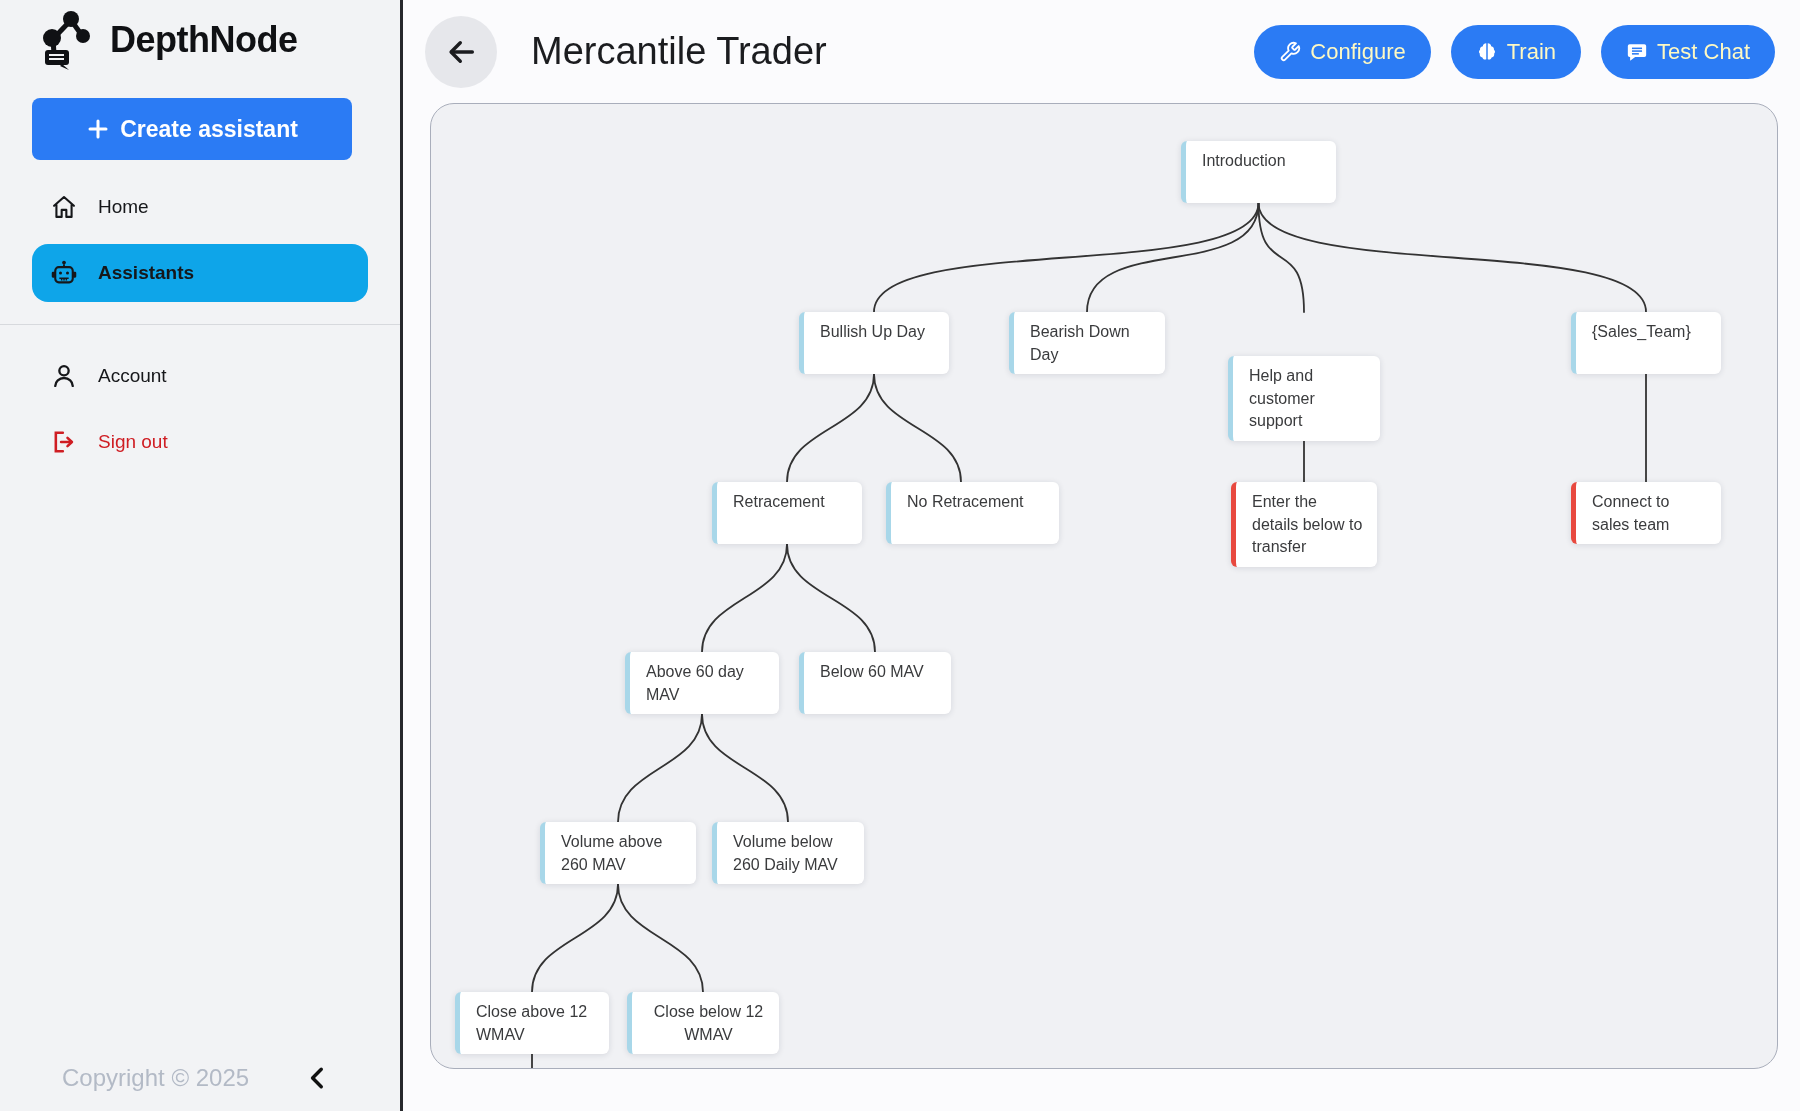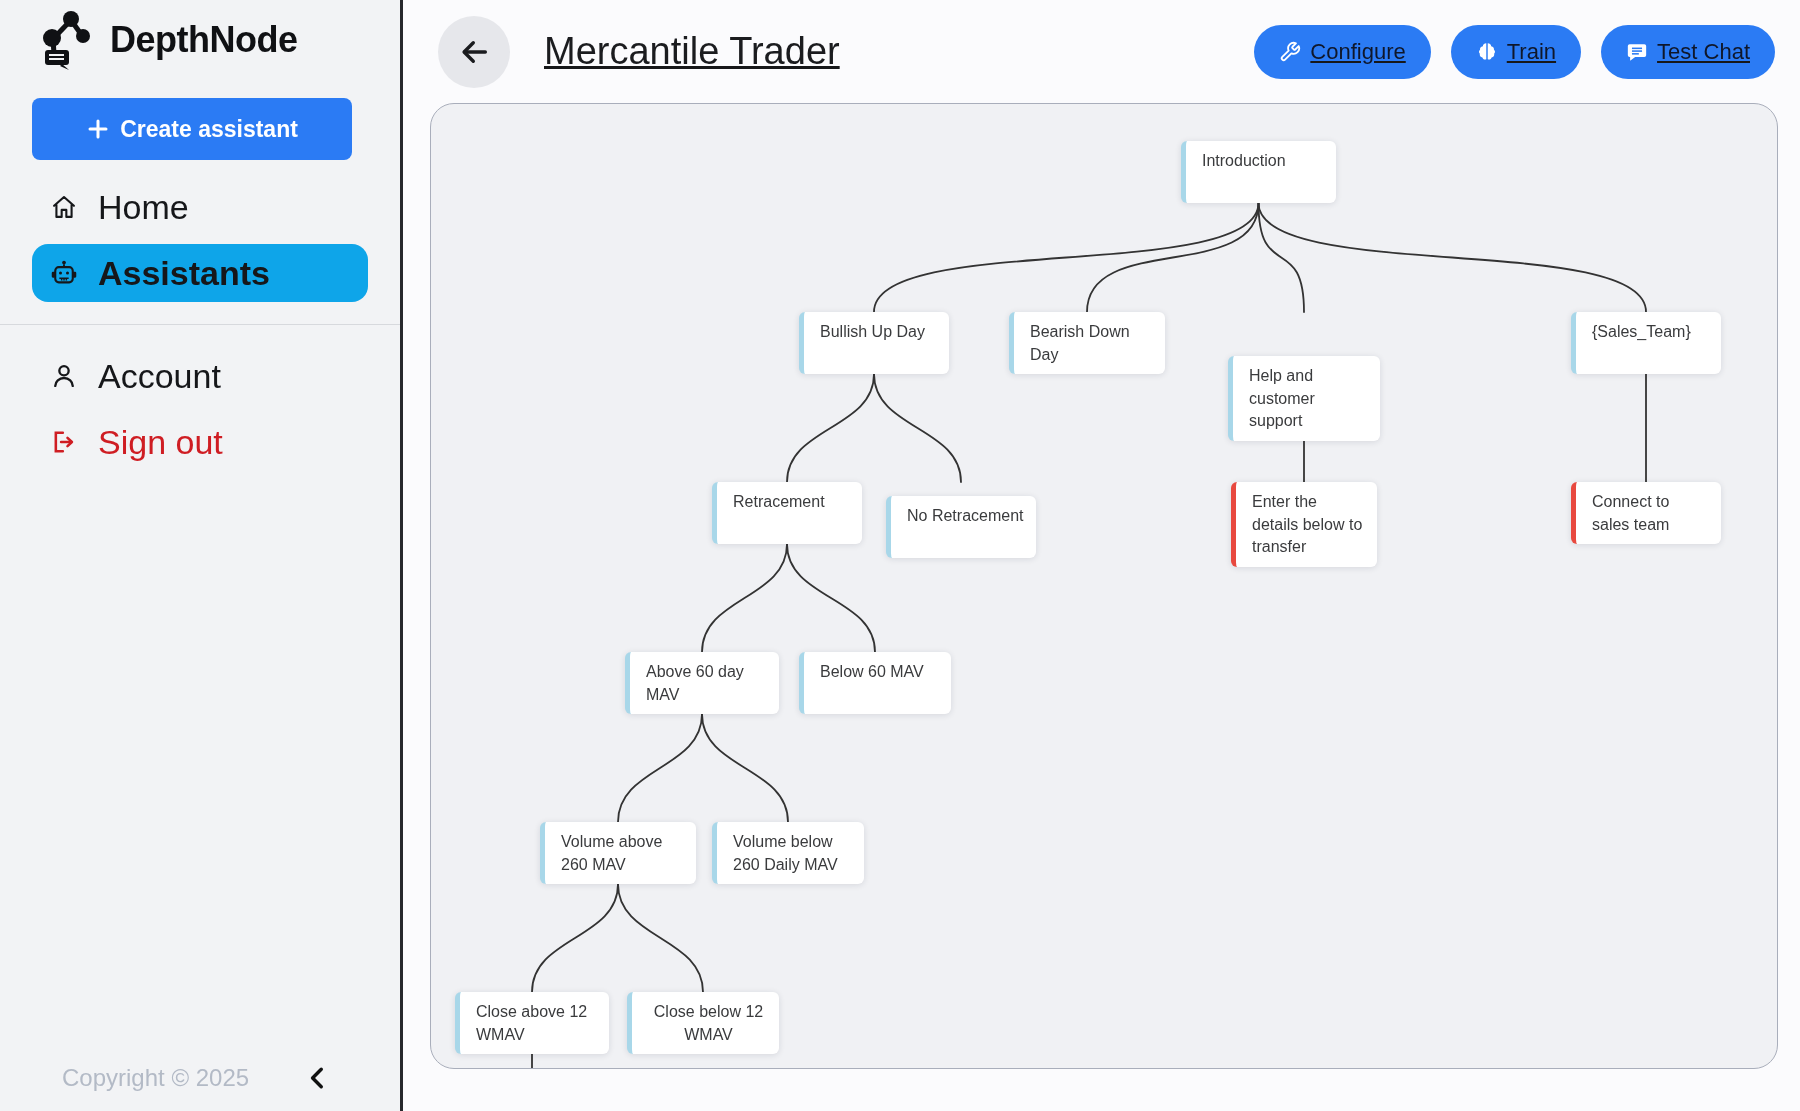--- a/index.html
+++ b/index.html
@@ -20,44 +20,44 @@
   .create-btn {
     display:flex; align-items:center; justify-content:center; gap:10px;
     margin:0 32px 18px 32px; height:62px; width:320px;
     background:#2b7bf4; border:none; border-radius:8px;
     color:#fff; font-size:23px; font-weight:700; cursor:pointer;
     font-family:"Liberation Sans", sans-serif;
   }
   .nav-item {
     display:flex; align-items:center; gap:20px;
     margin:8px 32px; height:58px; padding:0 18px;
-    font-size:34px; color:#16171a; border-radius:16px; cursor:pointer;
+    font-size:19px; color:#16171a; border-radius:16px; cursor:pointer;
   }
   .nav-item.active { background:#0ea5e9; font-weight:700; }
   .nav-item.danger { color:#cf1d23; }
   .sidebar .divider { border:none; border-top:1px solid #d7d9dd; margin:22px 0; }
   .sidebar-footer {
     position:absolute; left:0; bottom:18px; width:400px;
     display:flex; align-items:center;
   }
   .copyright { margin-left:62px; font-size:24px; color:#b3bac6; }
   .collapse-btn { margin-left:56px; background:none; border:none; cursor:pointer; display:flex; }
   
   .main { position:absolute; left:403px; top:0; width:1397px; height:1111px; }
-  .main-header { display:flex; align-items:center; height:103px; padding:0 25px 0 35px;text-decoration:underline; }
+  .main-header { display:flex; align-items:center; height:103px; padding:0 25px 0 22px; }
   .back-btn {
     width:72px; height:72px; border-radius:50%; border:none; cursor:pointer;
     background:#e6e7eb; display:flex; align-items:center; justify-content:center;
   }
   .page-title { margin-left:34px; font-size:38px; font-weight:500; color:#1b1c1f; }
   .header-actions { margin-left:auto; display:flex; gap:20px; }
   .action-btn {
     display:flex; align-items:center; gap:9px; height:54px; padding:0 25px;
     background:#2b7bf4; border:none; border-radius:27px; cursor:pointer;
-    color:#0f172a; font-size:22px; font-weight:500;
+    color:#fef9c3; font-size:22px; font-weight:500;
     font-family:"Liberation Sans", sans-serif;
   }
   
   .canvas {
     position:absolute; left:27px; top:103px; width:1348px; height:966px;
     background:#f0f1f4; border:1px solid #a9aebb; border-radius:24px;
     overflow:hidden;
   }
   .edges { position:absolute; left:0; top:0; width:1348px; height:966px; }
   .node {
@@ -216,21 +216,21 @@
   </div>
           <div class="node" style="left: 797px; top: 208px; width: 152px; min-height: 62px; border-left-color: rgb(168, 215, 233); margin-top: 44px;">
     <span class="nlabel">Help and customer support</span>
   </div>
           <div class="node" style="left: 1140px; top: 208px; width: 150px; min-height: 62px; border-left-color: rgb(168, 215, 233);">
     <span class="nlabel">{Sales_Team}</span>
   </div>
           <div class="node" style="left: 281px; top: 378px; width: 150px; min-height: 62px; border-left-color: rgb(168, 215, 233);">
     <span class="nlabel">Retracement</span>
   </div>
-          <div class="node" style="left: 455px; top: 392px; width: 150px; min-height: 62px; border-left-color: rgb(168, 215, 233);">
+          <div class="node" style="left: 455px; top: 378px; width: 173px; min-height: 62px; border-left-color: rgb(168, 215, 233);">
     <span class="nlabel">No Retracement</span>
   </div>
           <div class="node" style="left: 800px; top: 378px; width: 146px; min-height: 62px; border-left-color: rgb(232, 73, 63);">
     <span class="nlabel">Enter the details below to transfer</span>
   </div>
           <div class="node" style="left: 1140px; top: 378px; width: 150px; min-height: 62px; border-left-color: rgb(232, 73, 63);">
     <span class="nlabel">Connect to sales team</span>
   </div>
           <div class="node" style="left: 194px; top: 548px; width: 154px; min-height: 62px; border-left-color: rgb(168, 215, 233);">
     <span class="nlabel">Above 60 day MAV</span>

